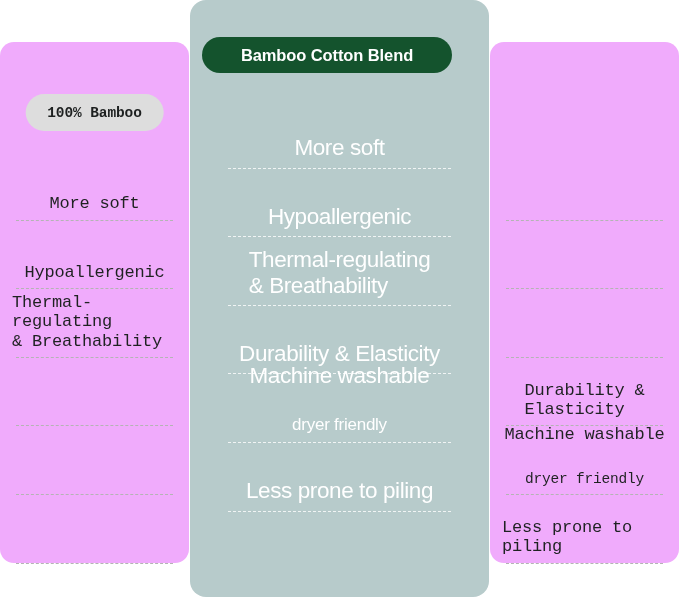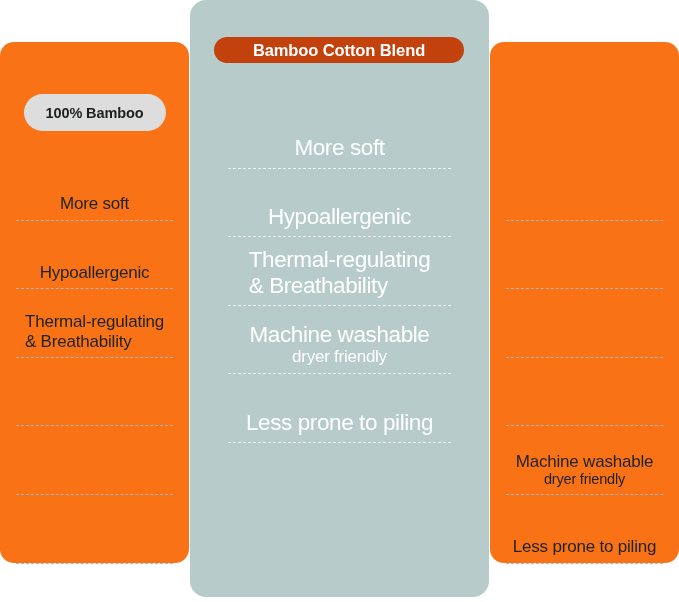--- a/index.html
+++ b/index.html
@@ -18,22 +18,23 @@
     height: 602px;
     background: #ffffff;
   }
 
   
   .side-col {
     position: absolute;
     top: 42px;
     width: 189px;
     height: 521px;
-    background: #f97316;
+    background: #f0abfc;
     border-radius: 14px;
+    font-family: Liberation Mono, monospace;
   }
   .side-col.left  { left: 0px; }
   .side-col.right { left: 490px; }
 
   
   .center-col {
     position: absolute;
     left: 190px;
     top: 0px;
     width: 299px;
@@ -59,24 +60,24 @@
     transform: translateX(-50%);
     height: 37px;
     padding: 0 22px;
     background: #dddddd;
     color: #1d2020;
     font-size: 14.5px;
     letter-spacing: -0.1px;
   }
   .pill-center {
     top: 37px;
-    left: 24px;
+    left: 12px;
     width: 250px;
-    height: 26px;
-    background: #c2410c;
+    height: 36px;
+    background: #14532d;
     color: #ffffff;
     font-size: 16.5px;
     letter-spacing: -0.1px;
   }
 
   
   .rows {
     position: absolute;
     left: 0;
     width: 100%;
@@ -121,20 +122,21 @@
     line-height: 1.12;
     color: #ffffff;
     letter-spacing: -0.4px;
   }
 
   .sub {
     font-size: 14.5px;
     line-height: 1.15;
     color: #1f2222;
     letter-spacing: -0.2px;
+    margin-top: 27px;
   }
   .center-col .sub {
     font-size: 17px;
     color: #ffffff;
     letter-spacing: -0.25px;
   }
 
   .empty { visibility: hidden; }
 </style>
 </head>
@@ -180,20 +182,21 @@
       </div>
       <div class="row">
         <div class="feat empty"></div>
         <div class="divider"></div>
       </div>
       <div class="row">
         <div class="feat empty"></div>
         <div class="divider"></div>
       </div>
       <div class="row">
+        <div class="feat">Durability &amp;<br>Elasticity</div>
         <div class="divider"></div>
       </div>
       <div class="row">
         <div class="feat">Machine washable</div>
         <div class="sub">dryer friendly</div>
         <div class="divider"></div>
       </div>
       <div class="row">
         <div class="feat">Less prone to piling</div>
         <div class="divider"></div>
@@ -210,20 +213,24 @@
       </div>
       <div class="row">
         <div class="feat">Hypoallergenic</div>
         <div class="divider"></div>
       </div>
       <div class="row">
         <div class="feat">Thermal-regulating<br>&amp; Breathability</div>
         <div class="divider"></div>
       </div>
       <div class="row">
+        <div class="feat">Durability &amp; Elasticity</div>
+        <div class="divider"></div>
+      </div>
+      <div class="row">
         <div class="feat">Machine washable</div>
         <div class="sub">dryer friendly</div>
         <div class="divider"></div>
       </div>
       <div class="row">
         <div class="feat">Less prone to piling</div>
         <div class="divider"></div>
       </div>
     </div>
   </div>

